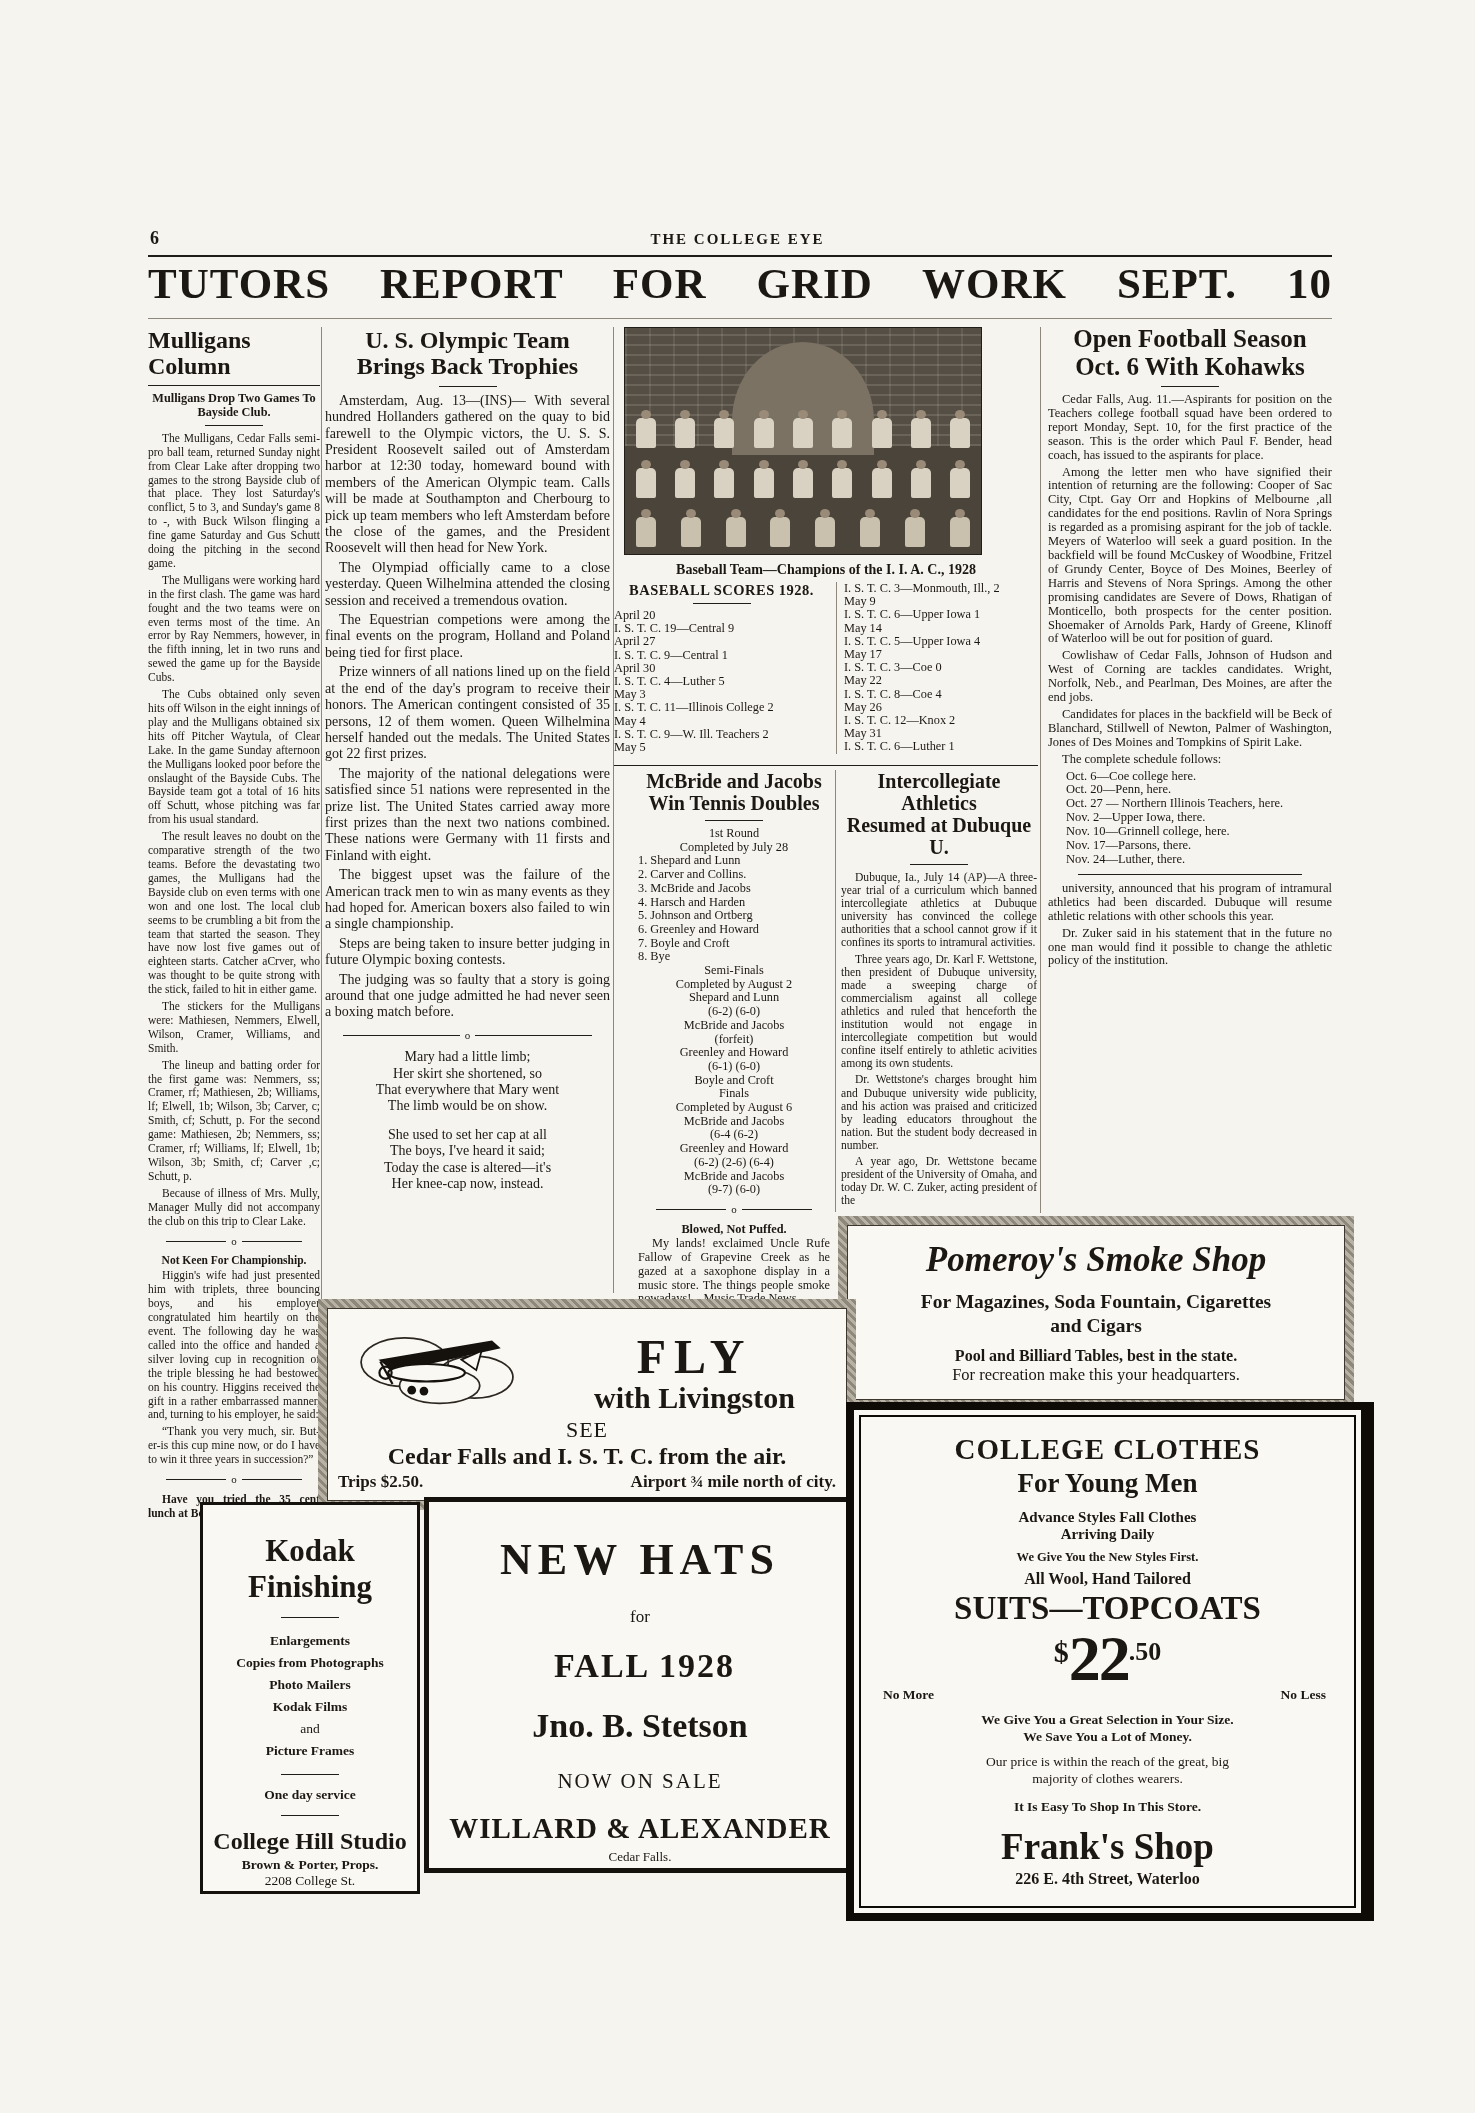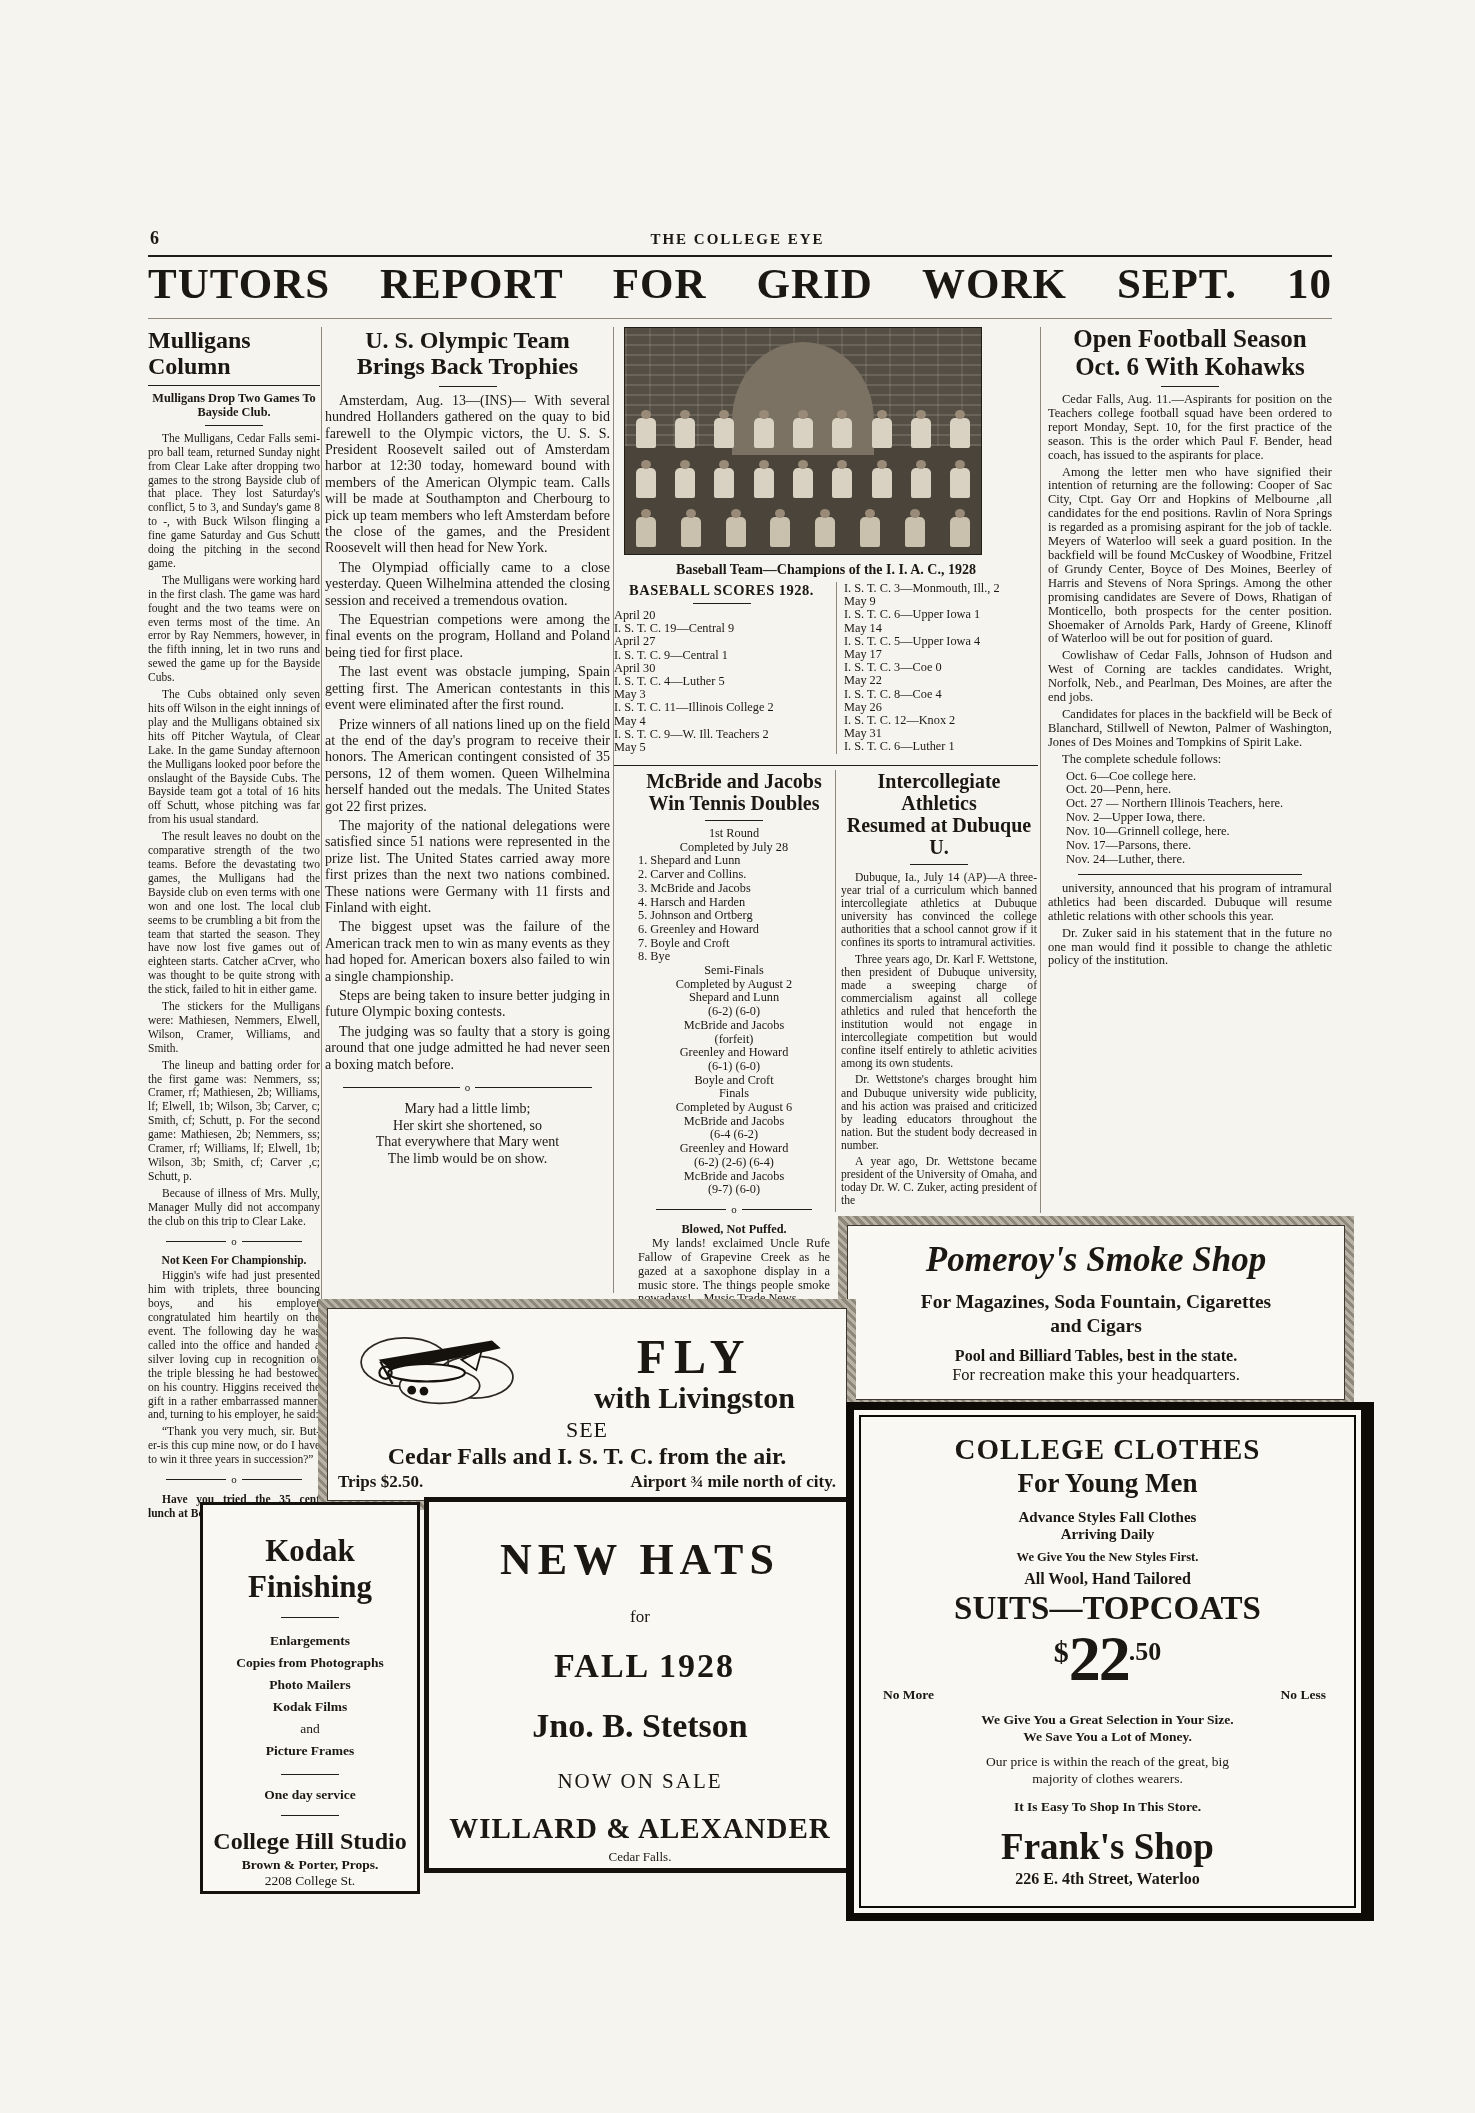--- a/index.html
+++ b/index.html
@@ -169,37 +169,42 @@
   <div class="abs" id="col-olympic">
     <h2 class="col-head">
       <div>U. S. Olympic Team</div>
       <div>Brings Back Trophies</div>
     </h2>
     <div class="shortrule"></div>
     <div>
         <p class="para">Amsterdam, Aug. 13—(INS)— With several hundred Hollanders gathered on the quay to bid farewell to the Olympic victors, the U. S. S. President Roosevelt sailed out of Amsterdam harbor at 12:30 today, homeward bound with members of the American Olympic team. Calls will be made at Southampton and Cherbourg to pick up team members who left Amsterdam before the close of the games, and the President Roosevelt will then head for New York.</p>
         <p class="para">The Olympiad officially came to a close yesterday. Queen Wilhelmina attended the closing session and received a tremendous ovation.</p>
         <p class="para">The Equestrian competions were among the final events on the program, Holland and Poland being tied for first place.</p>
-        <p class="para">The last event was obstacle jumping, Spain getting first. The American contestants in this event were eliminated after the first round.</p>
         <p class="para">Prize winners of all nations lined up on the field at the end of the day's program to receive their honors. The American contingent consisted of 35 persons, 12 of them women. Queen Wilhelmina herself handed out the medals. The United States got 22 first prizes.</p>
         <p class="para">The majority of the national delegations were satisfied since 51 nations were represented in the prize list. The United States carried away more first prizes than the next two nations combined. These nations were Germany with 11 firsts and Finland with eight.</p>
         <p class="para">The biggest upset was the failure of the American track men to win as many events as they had hoped for. American boxers also failed to win a single championship.</p>
         <p class="para">Steps are being taken to insure better judging in future Olympic boxing contests.</p>
         <p class="para">The judging was so faulty that a story is going around that one judge admitted he had never seen a boxing match before.</p>
       </div>
     <div class="odiv">
         <span>o</span>
       </div>
     <div class="center-line">
         <div class="center-line">Mary had a little limb;</div>
         <div class="center-line">Her skirt she shortened, so</div>
         <div class="center-line">That everywhere that Mary went</div>
         <div class="center-line">The limb would be on show.</div>
       </div>
     <div style="height:12px;"></div>
+    <div class="center-line">
+        <div class="center-line">She used to set her cap at all</div>
+        <div class="center-line">The boys, I've heard it said;</div>
+        <div class="center-line">Today the case is altered—it's</div>
+        <div class="center-line">Her knee-cap now, instead.</div>
+      </div>
   </div>
 
   <div class="abs" id="photo-block">
     <div class="photo">
       <div class="bricks"></div>
       <div class="arch"></div>
       <div class="prow r1">
           <i></i>
           <i></i>
           <i></i>

